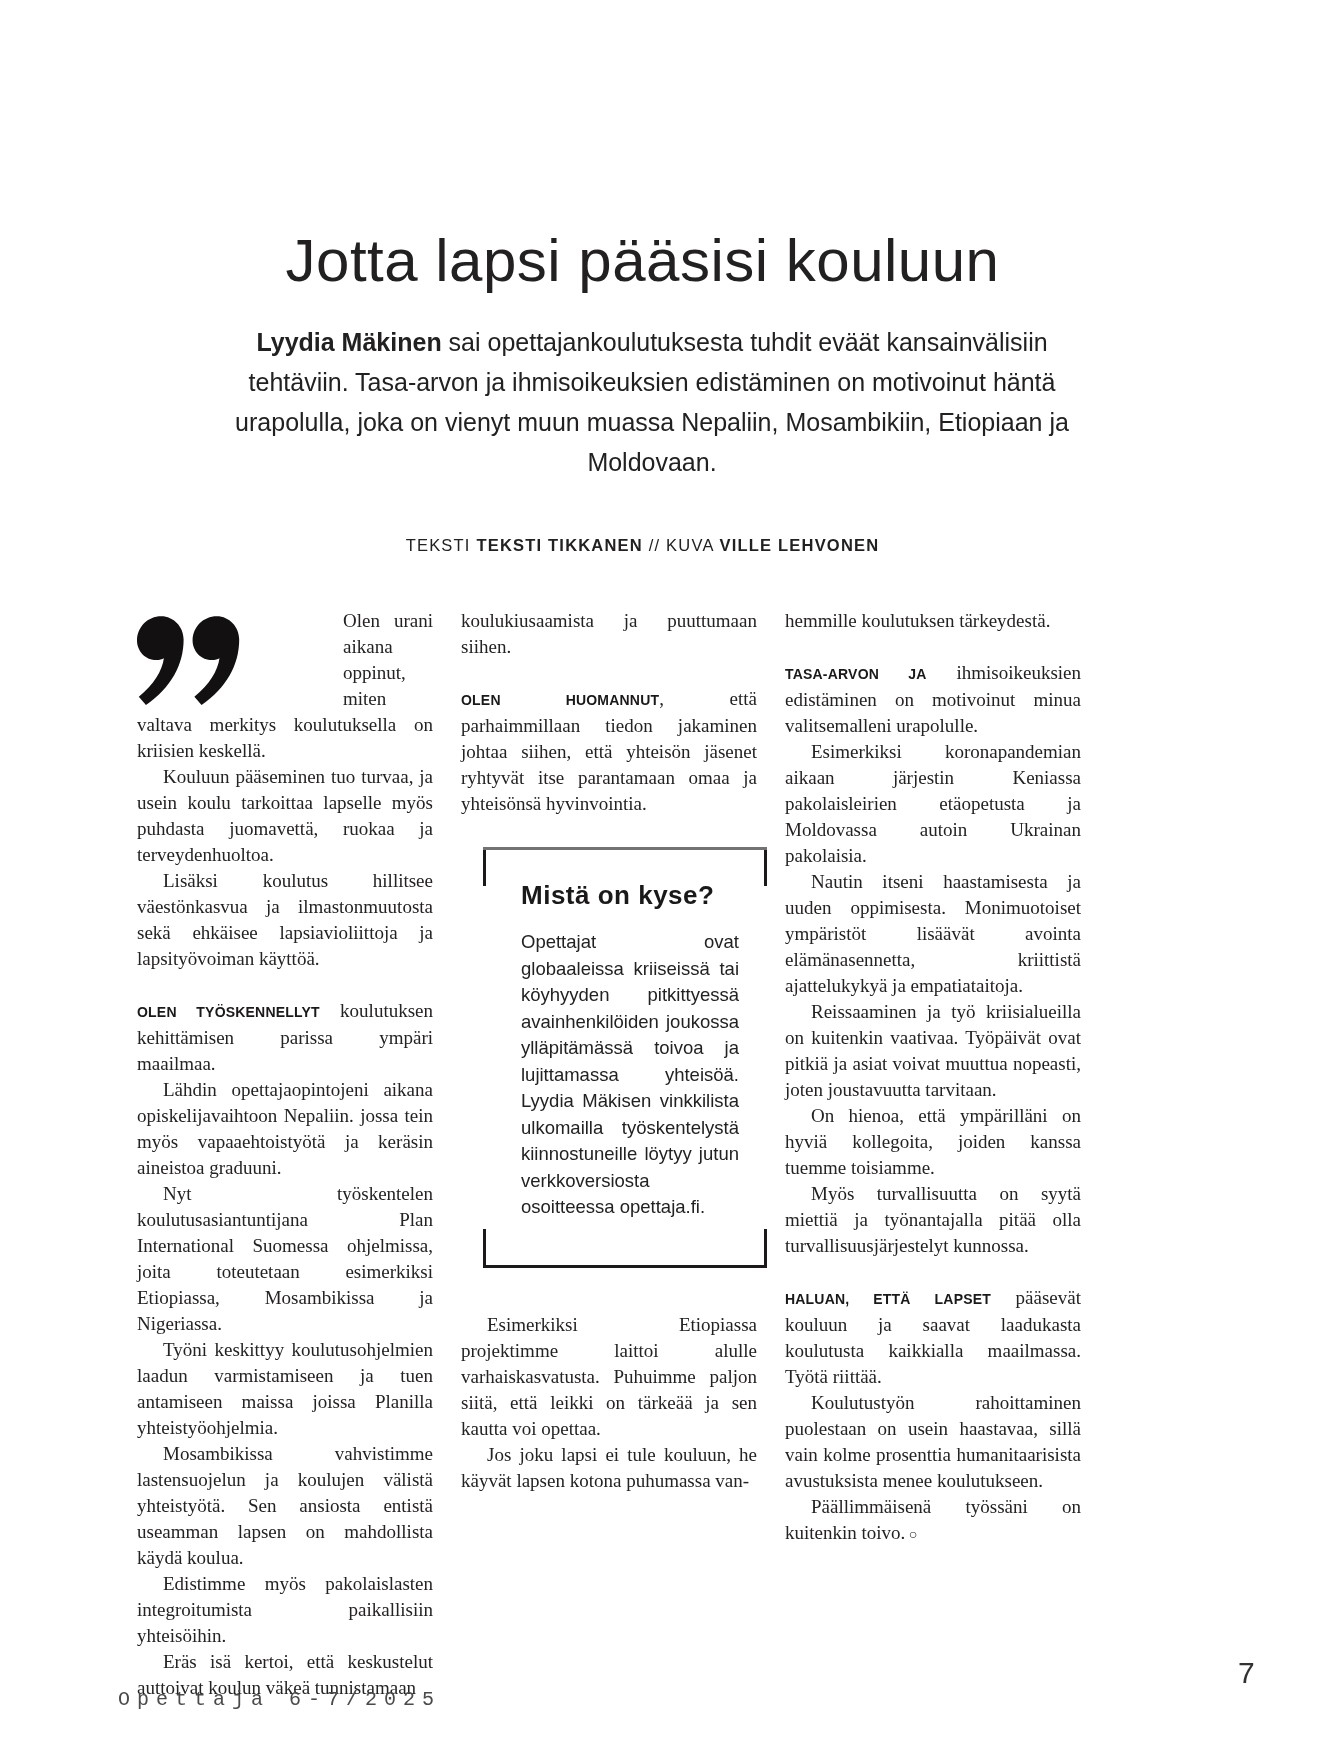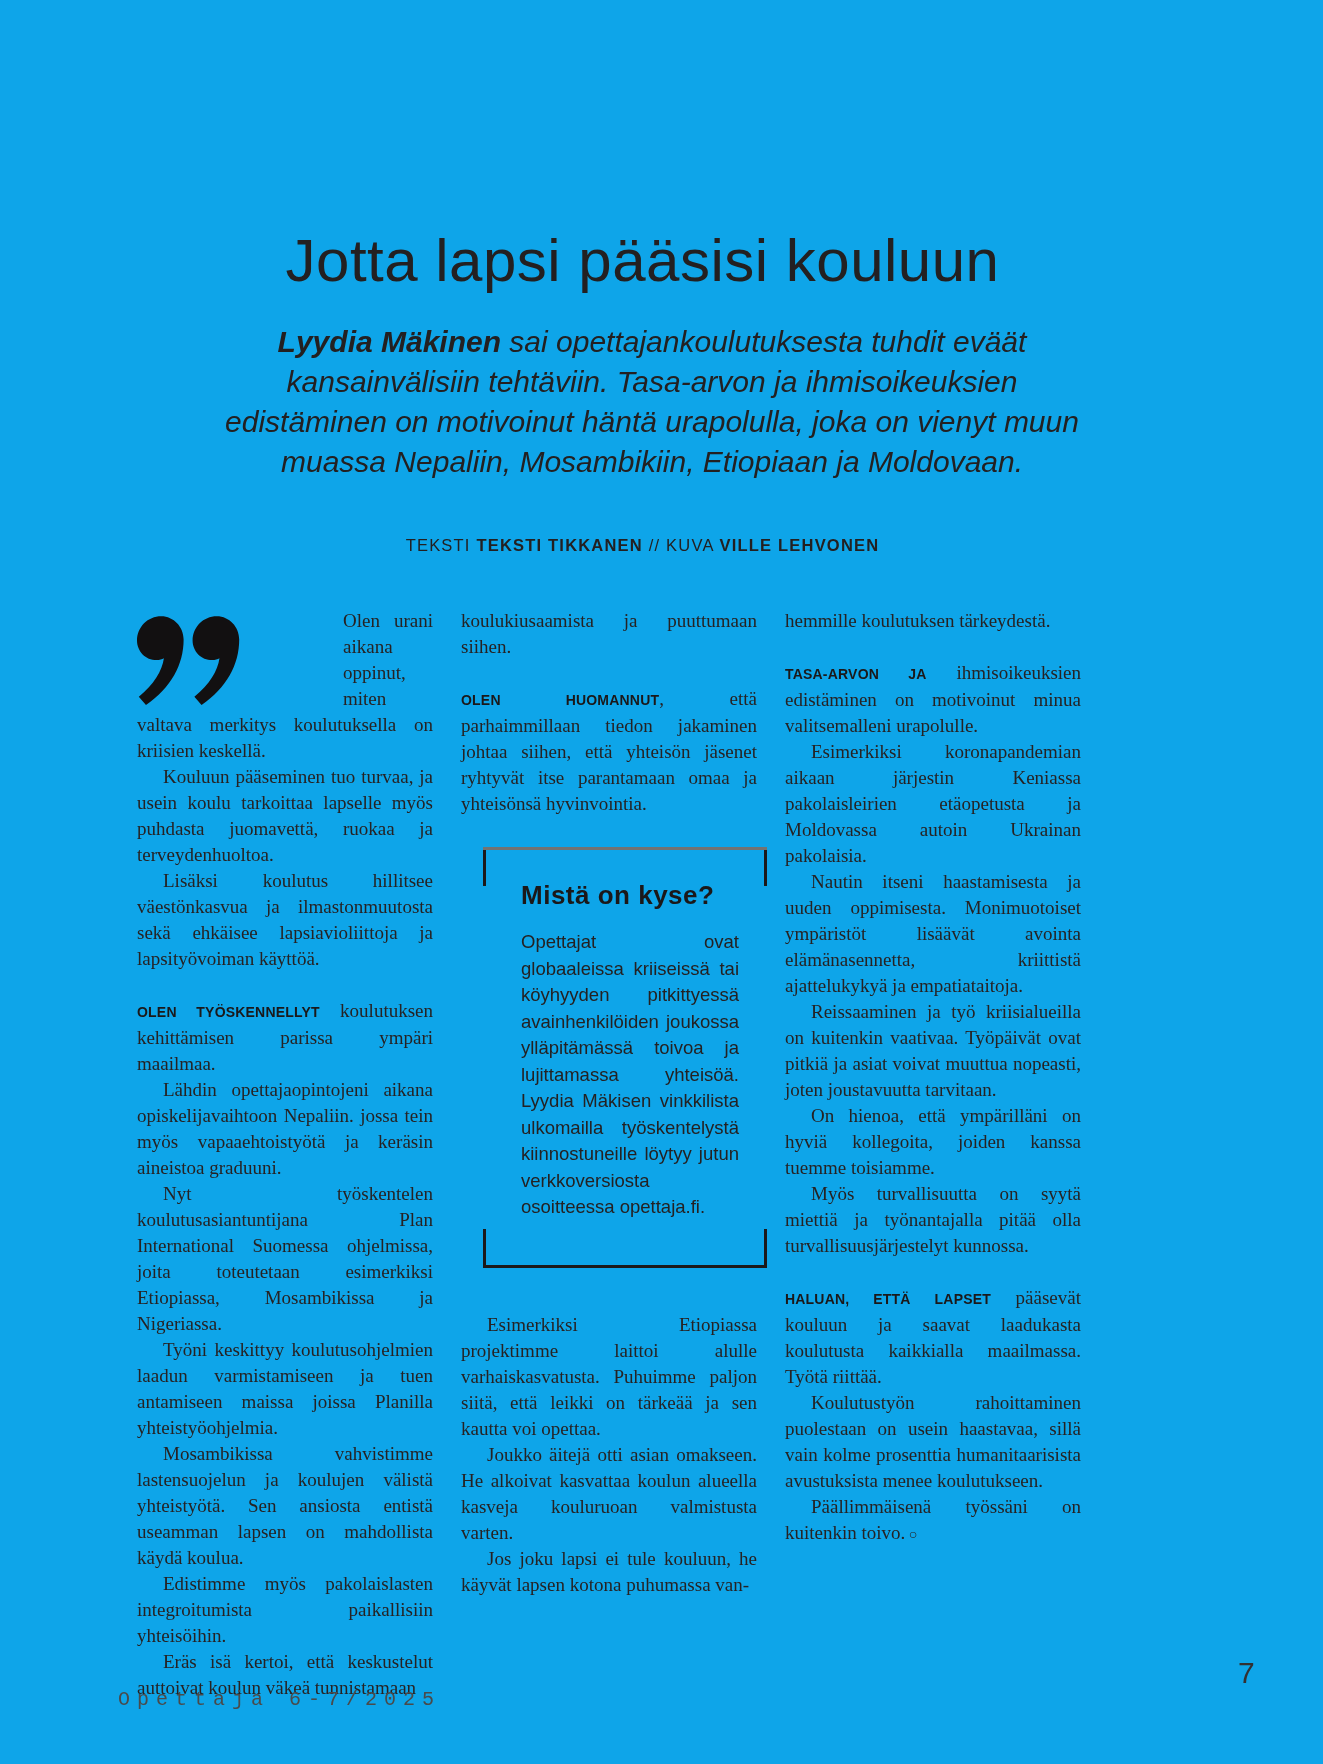--- a/index.html
+++ b/index.html
@@ -1,29 +1,29 @@
 <!DOCTYPE html>
 <html lang="fi"><head>
 <meta charset="utf-8">
 <style>
   html,body { margin:0; padding:0; background:#e9e9e9; }
   .page {
     position:relative; width:1323px; height:1764px; margin:0 auto;
-    background:#0ea5e9; overflow:hidden; color:#231f20;
+    background:#ffffff; overflow:hidden; color:#231f20;
   }
   .title {
     position:absolute; top:228px; left:137px; width:1011px; margin:0;
     text-align:center; font-family:"Liberation Sans", sans-serif;
     font-weight:300; font-size:60px; line-height:1.1; letter-spacing:0.5px;
     color:#232021;
   }
   .lead {
     position:absolute; top:322px; left:212px; width:880px; margin:0;
     text-align:center; font-family:"Liberation Sans", sans-serif;
-    font-weight:300; font-size:30px; line-height:40px; color:#232021;font-style:italic;
+    font-weight:300; font-size:25px; line-height:40px; color:#232021;
   }
   .lead strong { font-weight:700; }
   .byline {
     position:absolute; top:536px; left:137px; width:1011px; margin:0;
     text-align:center; font-family:"Liberation Sans", sans-serif;
     font-size:16.5px; letter-spacing:1.2px; color:#232021;
   }
   .byline strong { font-weight:700; }
   .columns {
     position:absolute; top:608px; left:137px; width:1016px;
@@ -118,21 +118,20 @@
         <p class="body kickerp"><strong class="kicker">OLEN HUOMANNUT</strong>, että parhaimmillaan tiedon jakaminen johtaa siihen, että yhteisön jäsenet ryhtyvät itse parantamaan omaa ja yhteisönsä hyvinvointia.</p>
         <aside class="infobox" id="infobox">
         <span class="tick tl"></span>
         <span class="tick tr"></span>
         <span class="tick bl"></span>
         <span class="tick br"></span>
         <h2>Mistä on kyse?</h2>
         <p>Opettajat ovat globaaleissa kriiseissä tai köyhyyden pitkittyessä avainhenkilöiden joukossa ylläpitämässä toivoa ja lujittamassa yhteisöä. Lyydia Mäkisen vinkkilista ulkomailla työskentelystä kiinnostuneille löytyy jutun verkkoversiosta osoitteessa opettaja.fi.</p>
       </aside>
         <p class="body indent">Esimerkiksi Etiopiassa projektimme laittoi alulle varhaiskasvatusta. Puhuimme paljon siitä, että leikki on tärkeää ja sen kautta voi opettaa.</p>
-        <p class="body indent">Joukko äitejä otti asian omakseen. He alkoivat kasvattaa koulun alueella kasveja kouluruoan valmistusta varten.</p>
         <p class="body indent">Jos joku lapsi ei tule kouluun, he käyvät lapsen kotona puhumassa van-</p>
       </div>
     <div class="col">
         <p class="body noindent">hemmille koulutuksen tärkeydestä.</p>
         <p class="body kickerp"><strong class="kicker">TASA-ARVON JA</strong> ihmisoikeuksien edistäminen on motivoinut minua valitsemalleni urapolulle.</p>
         <p class="body indent">Esimerkiksi koronapandemian aikaan järjestin Keniassa pakolaisleirien etäopetusta ja Moldovassa autoin Ukrainan pakolaisia.</p>
         <p class="body indent">Nautin itseni haastamisesta ja uuden oppimisesta. Monimuotoiset ympäristöt lisäävät avointa elämänasennetta, kriittistä ajattelukykyä ja empatiataitoja.</p>
         <p class="body indent">Reissaaminen ja työ kriisialueilla on kuitenkin vaativaa. Työpäivät ovat pitkiä ja asiat voivat muuttua nopeasti, joten joustavuutta tarvitaan.</p>
         <p class="body indent">On hienoa, että ympärilläni on hyviä kollegoita, joiden kanssa tuemme toisiamme.</p>
         <p class="body indent">Myös turvallisuutta on syytä miettiä ja työnantajalla pitää olla turvallisuusjärjestelyt kunnossa.</p>

